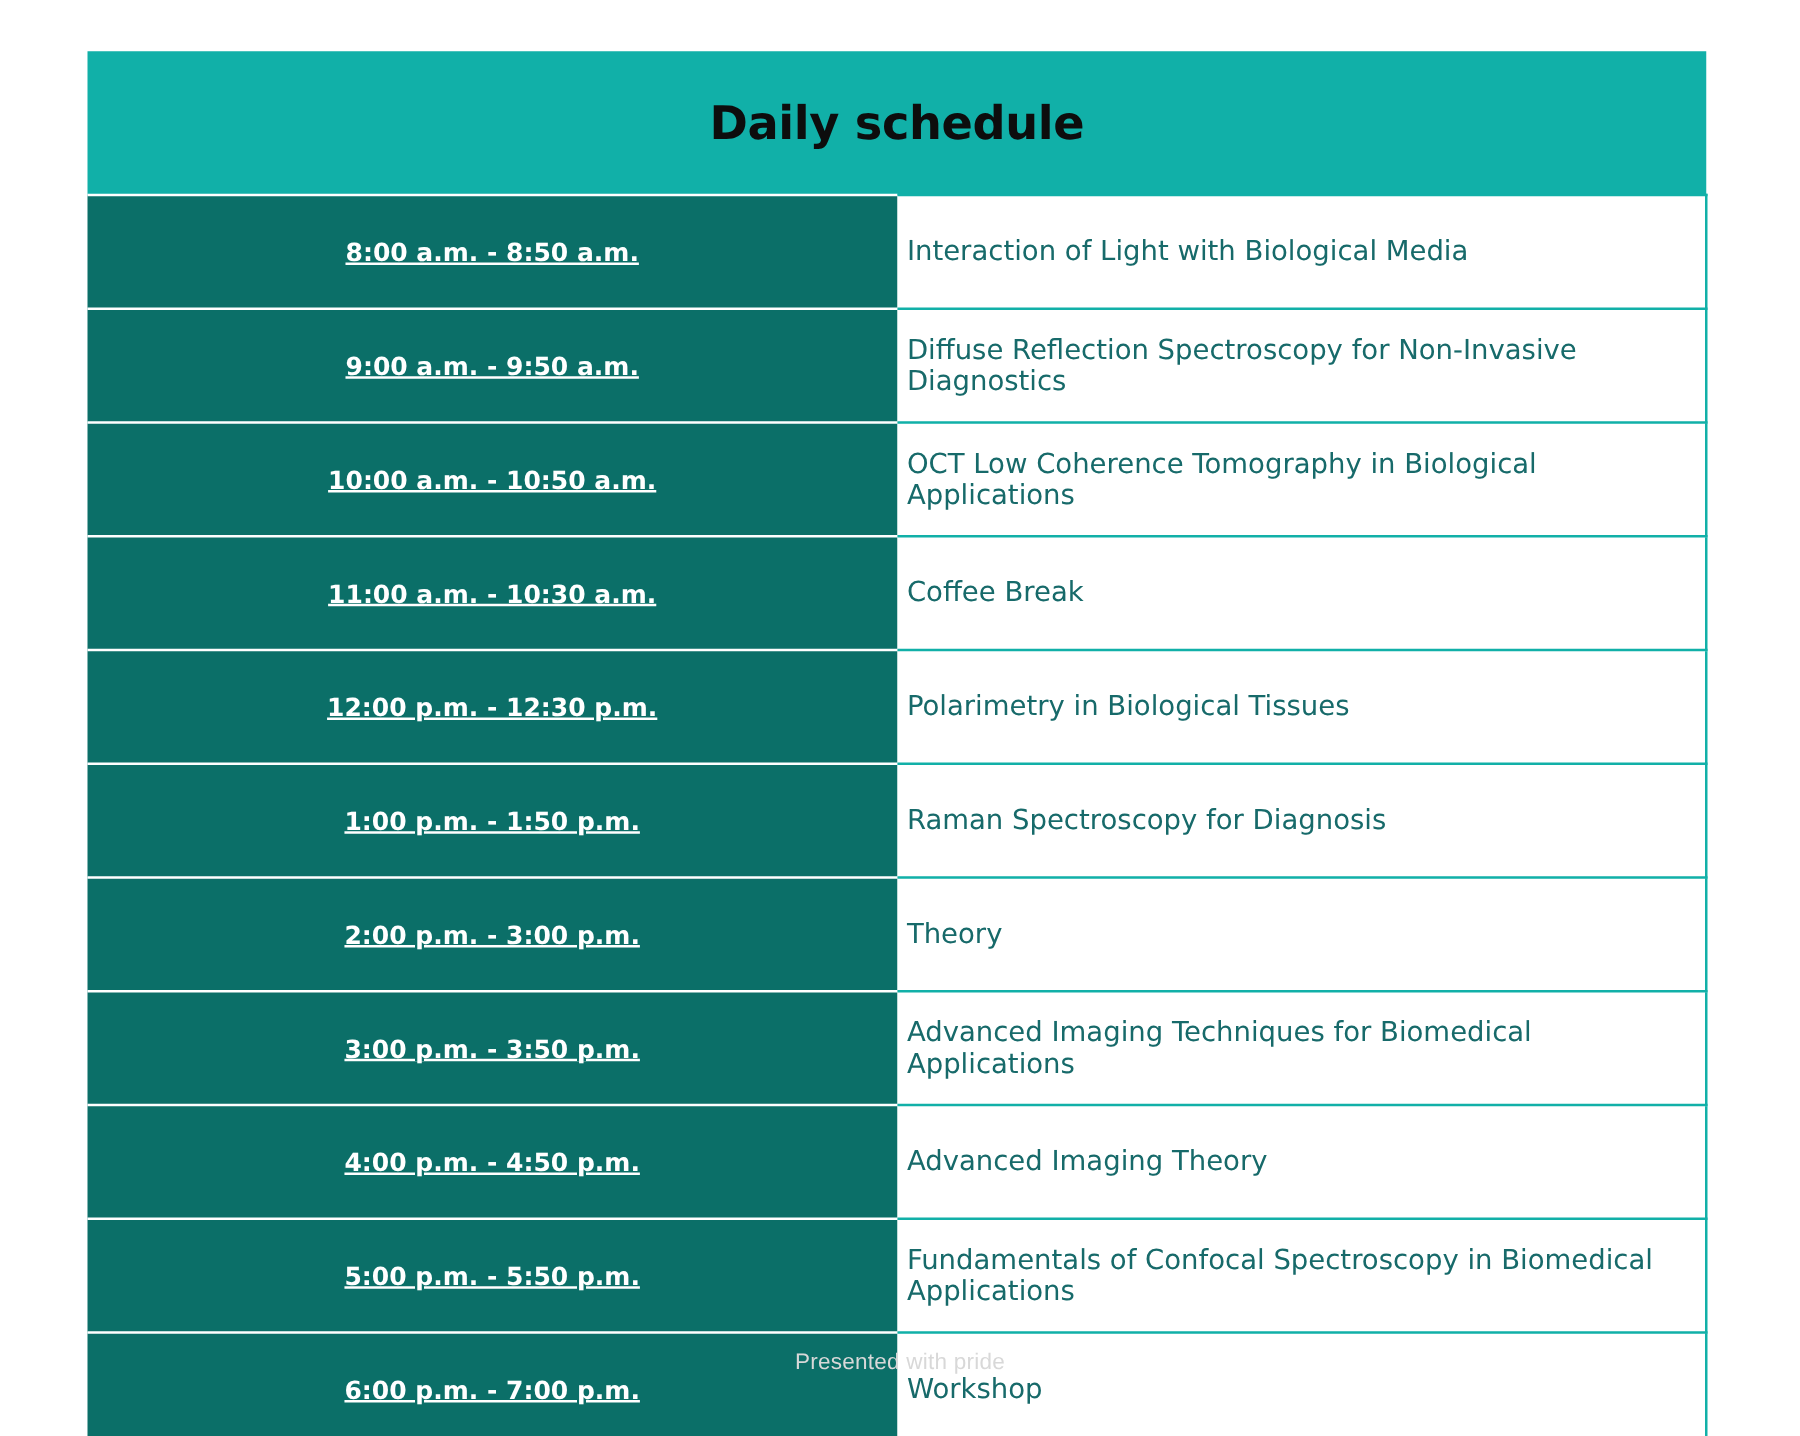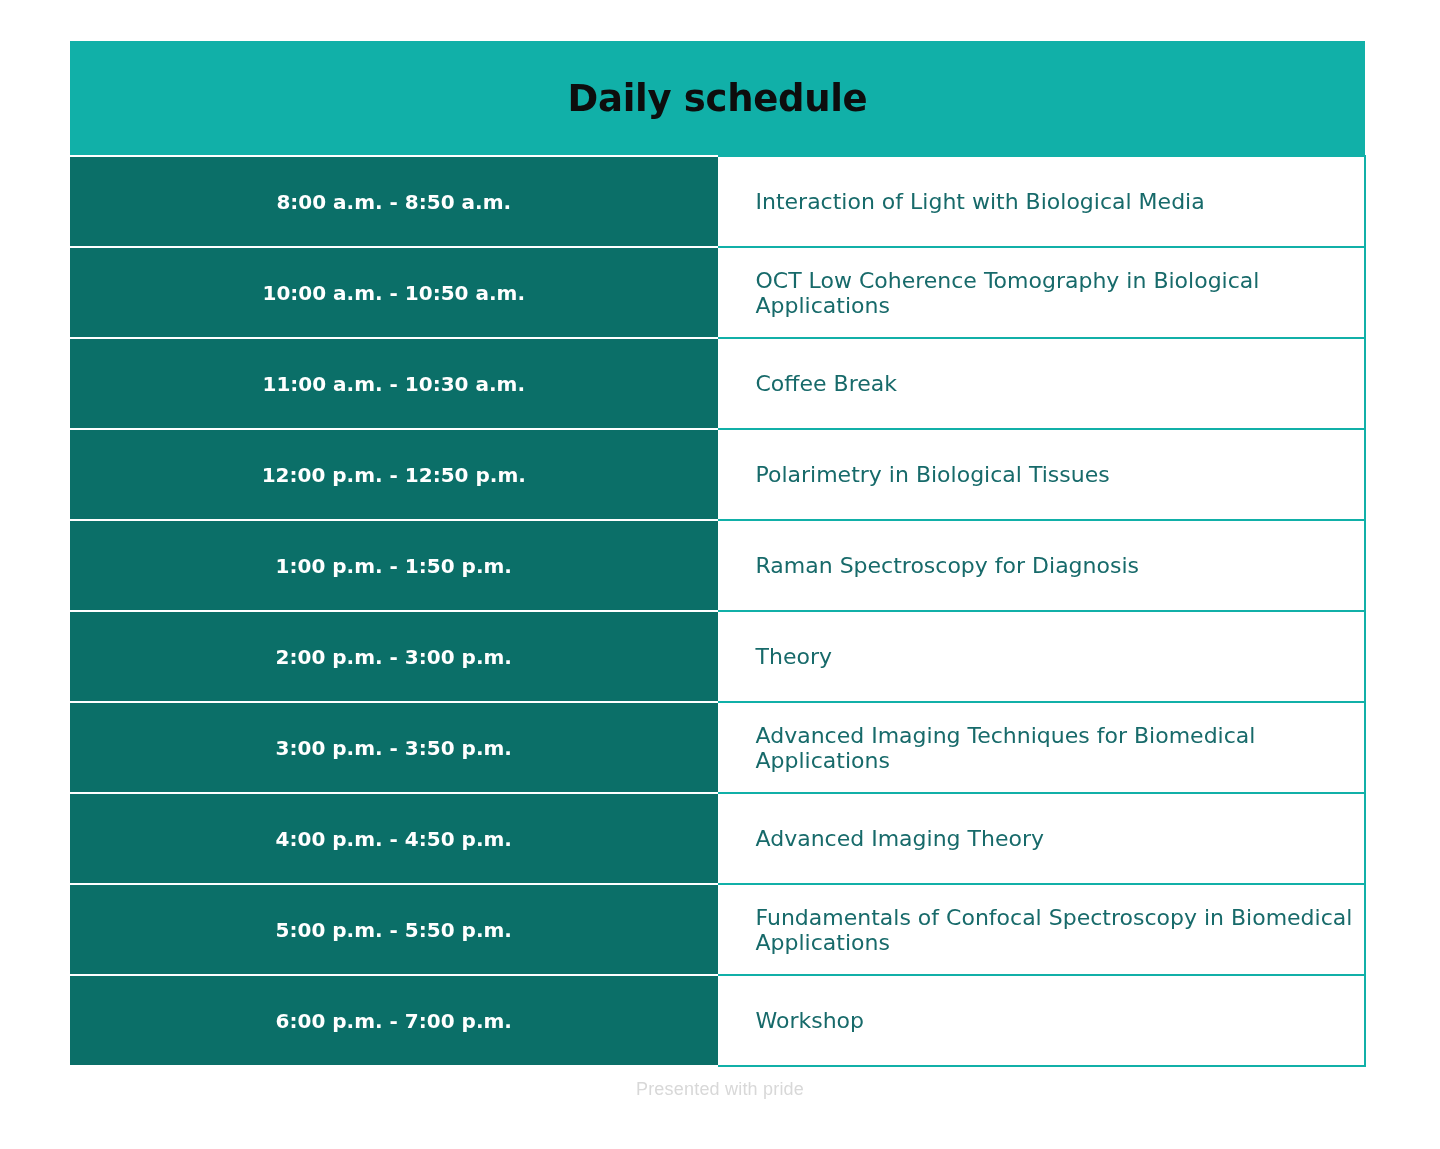--- a/index.html
+++ b/index.html
@@ -45,28 +45,29 @@
     background: #0b6f68;
     color: #ffffff;
     font-size: 20px;
     font-weight: bold;
     text-align: center;
     vertical-align: middle;
     height: 87px;
     border-top: 2px solid #ffffff;
     border-bottom: 2px solid #ffffff;
     font-family: "DejaVu Sans", sans-serif;
+    text-decoration: underline;
   }
   .topic-cell {
     background: #ffffff;
     color: #176a6a;
     font-size: 22px;
     text-align: left;
     vertical-align: middle;
-    padding-left: 38px;
+    padding-left: 8px;
     height: 87px;
     border: 2px solid #11b0a8;
     border-left: none;
     font-family: "DejaVu Sans", sans-serif;
   }
   .footer-note {
     position: absolute;
     left: 0;
     right: 0;
     bottom: 2px;
@@ -89,29 +90,33 @@
           <span class="table-title">Daily schedule</span>
         </th>
       </tr>
     </thead>
     <tbody id="schedule-body">
         <tr>
           <td class="time-cell">8:00 a.m. - 8:50 a.m.</td>
           <td class="topic-cell">Interaction of Light with Biological Media</td>
         </tr>
         <tr>
+          <td class="time-cell">9:00 a.m. - 9:50 a.m.</td>
+          <td class="topic-cell">Diffuse Reflection Spectroscopy for Non-Invasive Diagnostics</td>
+        </tr>
+        <tr>
           <td class="time-cell">10:00 a.m. - 10:50 a.m.</td>
           <td class="topic-cell">OCT Low Coherence Tomography in Biological Applications</td>
         </tr>
         <tr>
           <td class="time-cell">11:00 a.m. - 10:30 a.m.</td>
           <td class="topic-cell">Coffee Break</td>
         </tr>
         <tr>
-          <td class="time-cell">12:00 p.m. - 12:50 p.m.</td>
+          <td class="time-cell">12:00 p.m. - 12:30 p.m.</td>
           <td class="topic-cell">Polarimetry in Biological Tissues</td>
         </tr>
         <tr>
           <td class="time-cell">1:00 p.m. - 1:50 p.m.</td>
           <td class="topic-cell">Raman Spectroscopy for Diagnosis</td>
         </tr>
         <tr>
           <td class="time-cell">2:00 p.m. - 3:00 p.m.</td>
           <td class="topic-cell">Theory</td>
         </tr>

